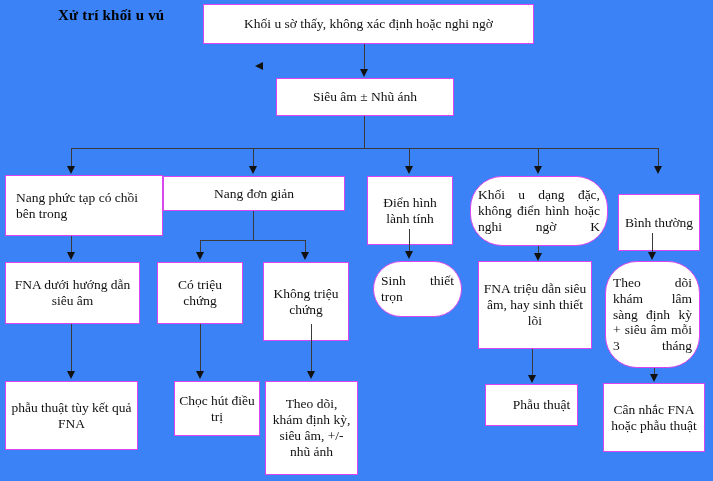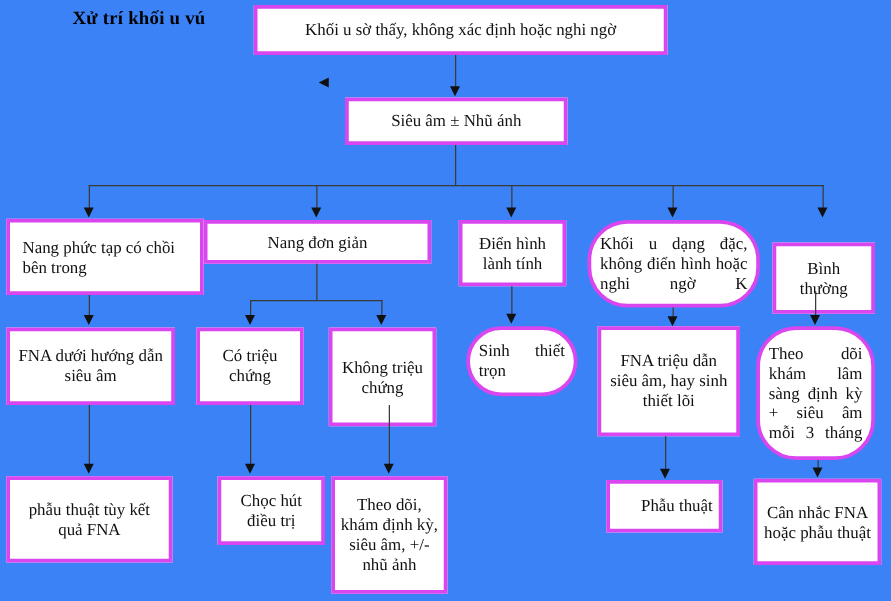--- a/index.html
+++ b/index.html
@@ -19,21 +19,21 @@
     position: absolute;
     font-weight: bold;
     font-size: 15px;
     color: #000;
     letter-spacing: 0.2px;
     white-space: nowrap;
   }
   .node {
     position: absolute;
     box-sizing: border-box;
-    border: 3px solid #d946ef;
+    border: 1px solid #d946ef;
     background: #ffffff;
     color: #111;
     font-size: 13.5px;
     line-height: 1.18;
     display: flex;
     align-items: center;
     justify-content: center;
     text-align: center;
     padding: 2px 4px;
   }
@@ -106,21 +106,21 @@
   <div class="arrow" style="left:654px; top:166px;"></div>
 
   <div class="node" style="left:5px; top:175px; width:158px; height:61px; text-align:left; justify-content:flex-start;">
     <span class="txt" style="text-align:left; padding-left:6px;">Nang phức tạp có chồi bên trong</span>
   </div>
 
   <div class="node" style="left:163px; top:176px; width:182px; height:35px;">
     <span class="txt">Nang đơn giản</span>
   </div>
 
-  <div class="node" style="left:367px; top:176px; width:86px; height:53px;">
+  <div class="node" style="left:367px; top:176px; width:86px; height:69px;">
     <span class="txt">Điển hình lành tính</span>
   </div>
 
   <div class="node just" style="left:470px; top:176px; width:138px; height:70px;">
     <span class="txt">Khối u dạng đặc, không điển hình hoặc nghi ngờ K</span>
   </div>
 
   <div class="node" style="left:618px; top:176px; width:82px; height:57px;margin-top:18px;">
     <span class="txt">Bình thường</span>
   </div>

